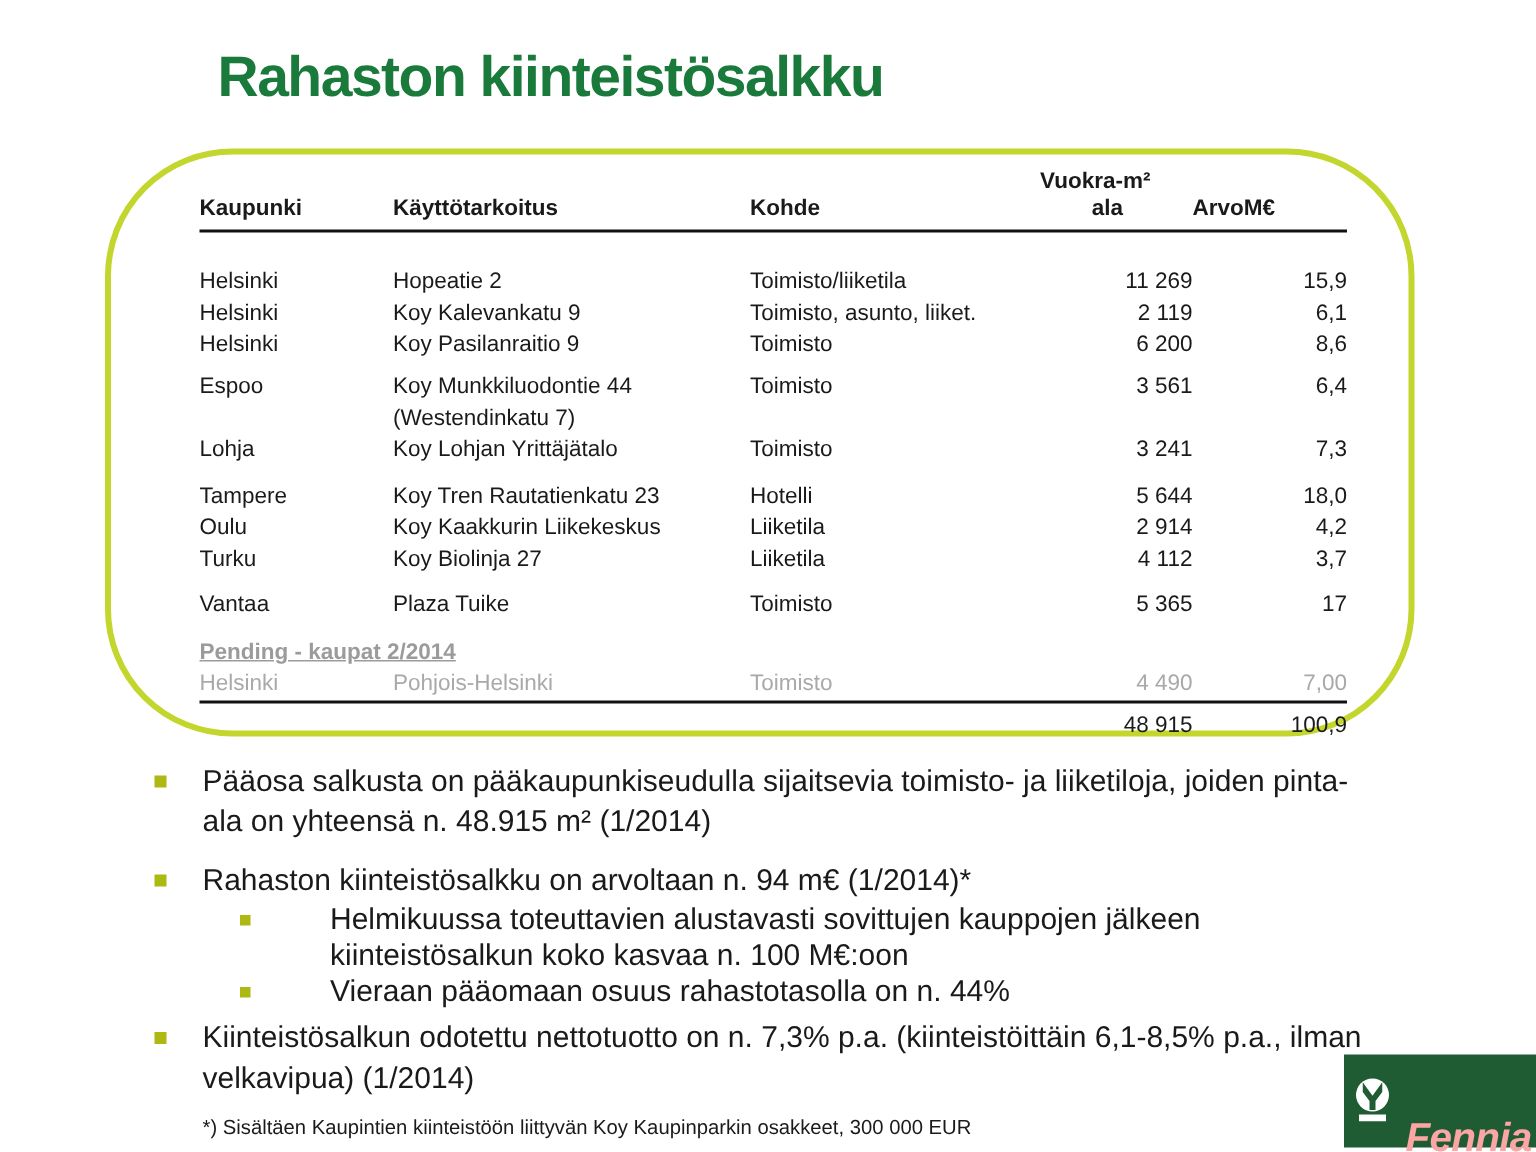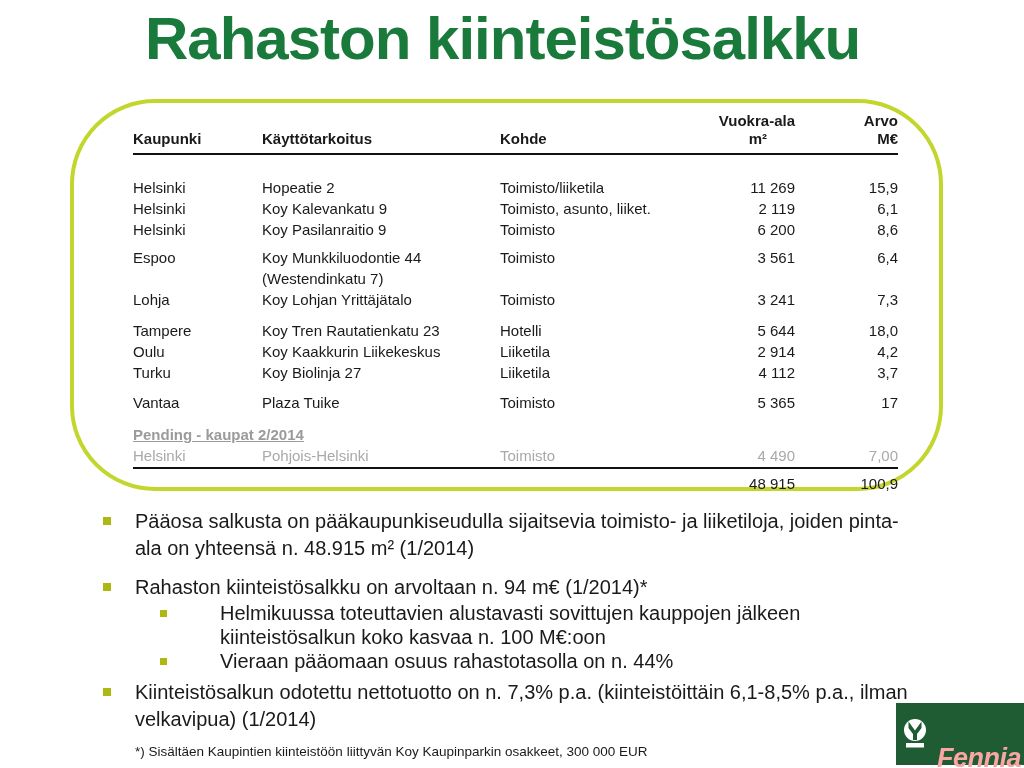--- a/index.html
+++ b/index.html
@@ -6,39 +6,39 @@
   html,body { width:1024px; height:768px; }
   body {
     font-family:"Liberation Sans", sans-serif;
     background:#ffffff;
     position:relative;
     width:1024px; height:768px;
     overflow:hidden;
     color:#1a1a1a;
   }
   .title {
-    position:absolute; left:145px; top:4px;
-    font-size:60px; font-weight:700; letter-spacing:-1px;
+    position:absolute; left:145px; top:31px;
+    font-size:38px; font-weight:700; letter-spacing:-1px;
     color:#1a7a3b;
   }
   .oval {
     position:absolute; left:70px; top:99px;
     width:873px; height:392px;
     border:4px solid #c3d62d;
     border-radius:85px;
   }
   
   .tablewrap {
     position:absolute; left:133px; top:112px; width:765px;
     font-size:15px; line-height:21px;
   }
   .trow { display:grid; grid-template-columns:129px 238px 180px 115px 103px; }
   .trow .num { text-align:right; }
   .thead { font-weight:700; align-items:end; line-height:18px; }
-  .thead .two { display:flex; flex-direction:column; }
+  .thead .two { display:flex; flex-direction:row; }
   .m2pad { padding-right:28px; }
   .hrule, .trule { height:2px; background:#111; width:765px; }
   .hrule { margin-top:5px; }
   .trule { margin-top:1px; }
   .mt22 { margin-top:22px; }
   .mt7  { margin-top:7px; }
   .mt10 { margin-top:10px; }
   .mt9  { margin-top:9px; }
   .mt4  { margin-top:4px; }
   .pending-label { color:#9b9b9b; font-weight:700; margin-top:11px; line-height:21px;text-decoration:underline; }

